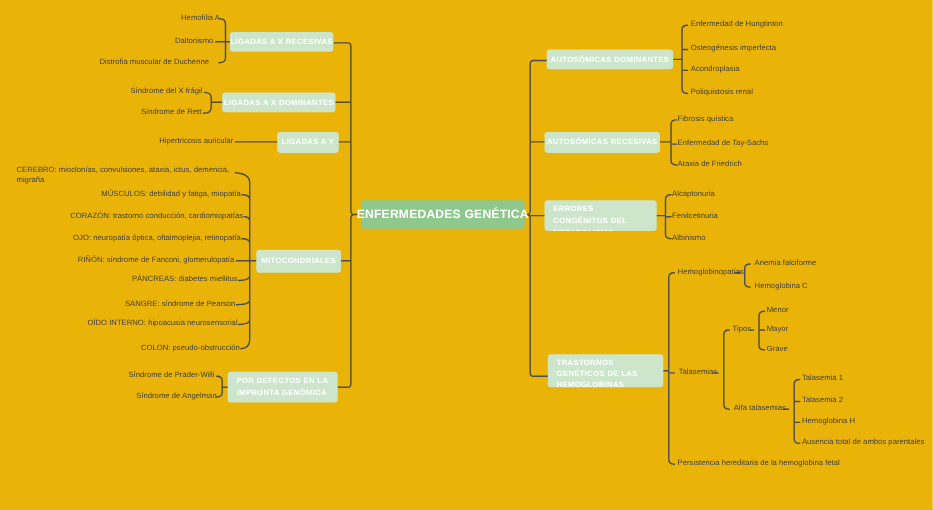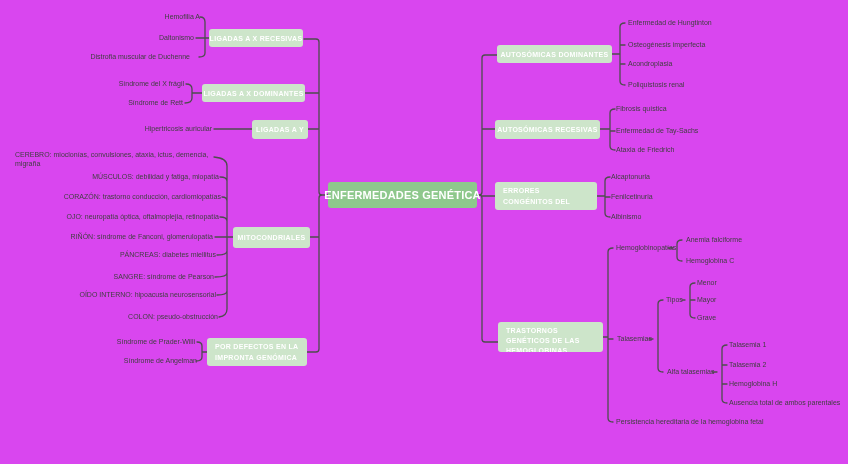--- a/index.html
+++ b/index.html
@@ -1,18 +1,18 @@
 <!DOCTYPE html>
 <html><head>
 <meta charset="utf-8">
 <style>
   html,body{margin:0;padding:0;background:#ffffff;}
   #canvas{
     position:relative;width:848px;height:464px;overflow:hidden;
-    font-family:"Liberation Sans",sans-serif;background:#d946ef;
+    font-family:"Liberation Sans",sans-serif;background:#eab308;
   }
   svg.wires{position:absolute;left:0;top:0;}
   .leaf{
     position:absolute;font-size:7px;color:#3f3f3f;white-space:nowrap;
     transform:translateY(-50%);line-height:8.5px;
   }
   .leaf.block{white-space:normal;transform:none;}
   .nodebox{
     position:absolute;background:#cde5ca;color:#ffffff;border-radius:3px;
     font-size:7px;font-weight:600;letter-spacing:.3px;

